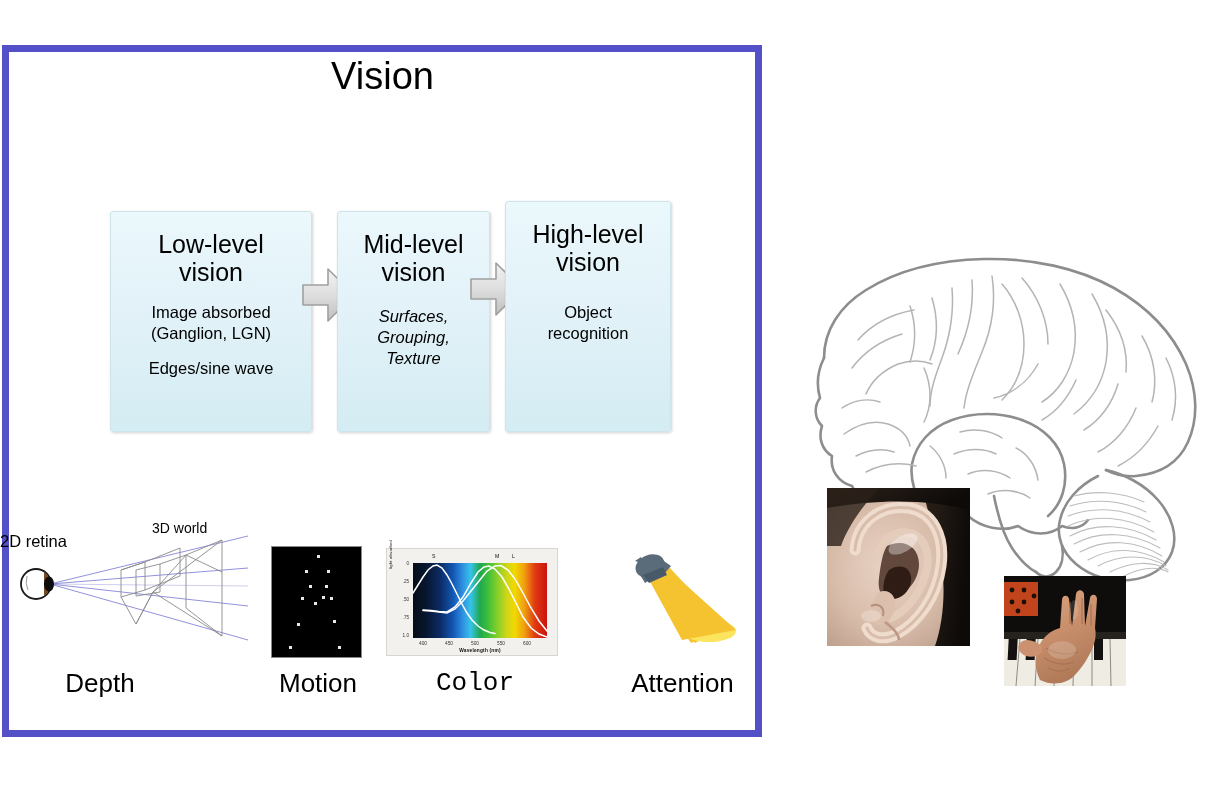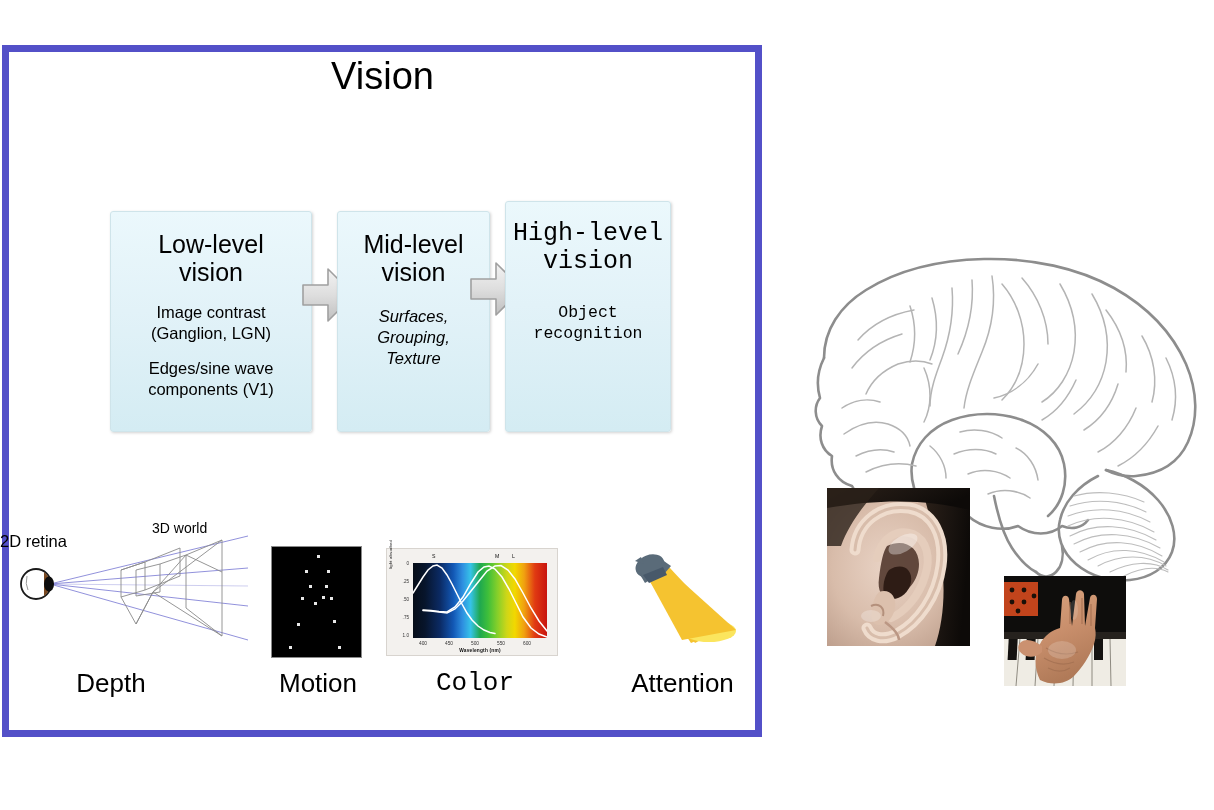--- a/index.html
+++ b/index.html
@@ -24,21 +24,21 @@
   
   .stage-box{
     position:absolute;box-sizing:border-box;
     background:linear-gradient(180deg,#ebf8fc 0%,#e2f2f8 45%,#d4ecf3 100%);
     border:1px solid #cfe4ea;border-radius:3px;
     box-shadow:1px 1px 3px rgba(0,0,0,0.18);
     text-align:center;color:#000;
   }
   .box1{left:110px;top:211px;width:202px;height:221px;}
   .box2{left:337px;top:211px;width:153px;height:221px;}
-  .box3{left:505px;top:201px;width:166px;height:231px;font-family:Liberation Mono, monospace;}
+  .box3{left:505px;top:201px;width:166px;height:231px;}
 
   .box-head{font-size:25px;line-height:1.12;margin-top:18px;}
   .box-body{font-size:16.5px;line-height:1.28;margin-top:16px;}
   .box-body.second{margin-top:14px;}
   .box3 .box-body{margin-top:26px;}
   .box2 .box-body{margin-top:20px;font-style:italic;}
 
   
   .arrow{position:absolute;}
   .arrow1{left:301px;top:265px;width:55px;height:60px;}
@@ -106,26 +106,25 @@
   <div class="vision-frame"></div>
 
   <div class="vision-title">Vision</div>
 
   <div class="stage-box box1">
     <div class="box-head">
       <div>Low-level</div>
       <div>vision</div>
     </div>
     <div class="box-body">
-      <div>Image contrast</div>
+      <div>Image absorbed</div>
       <div>(Ganglion, LGN)</div>
     </div>
     <div class="box-body second">
       <div>Edges/sine wave</div>
-      <div>components (V1)</div>
     </div>
   </div>
 
   <svg class="arrow arrow1" viewBox="0 0 55 60">
     <defs>
       <linearGradient id="agrad1" x1="0" y1="0" x2="0" y2="1">
         <stop offset="0%" stop-color="#f3f3f3"></stop>
         <stop offset="50%" stop-color="#dedede"></stop>
         <stop offset="100%" stop-color="#bfbfbf"></stop>
       </linearGradient>
@@ -197,21 +196,21 @@
 
     <g>
       <circle cx="28" cy="72" r="15" fill="#ffffff" stroke="#1a1a1a" stroke-width="1.8"></circle>
       <path d="M36,60 A15,15 0 0 1 36,84 L36,60 Z" fill="#7a4a22"></path>
       <path d="M36,60.5 A14.5,14.5 0 0 1 36,83.5 Z" fill="#7a4a22"></path>
       <ellipse cx="41" cy="72" rx="5" ry="7.5" fill="#0d0d0d"></ellipse>
       <path d="M19,64 q-2,8 1,14" stroke="#9a9a9a" stroke-width="1" fill="none"></path>
     </g>
   </svg>
 
-  <div class="bot-label" style="left:11px;top:668px;width:200px;">Depth</div>
+  <div class="bot-label" style="left:0;top:668px;width:200px;">Depth</div>
 
   <div class="motion-panel">
     <span class="pl-dot" style="left:45px;top:8px;"></span>
     <span class="pl-dot" style="left:33px;top:23px;"></span>
     <span class="pl-dot" style="left:55px;top:23px;"></span>
     <span class="pl-dot" style="left:37px;top:38px;"></span>
     <span class="pl-dot" style="left:53px;top:38px;"></span>
     <span class="pl-dot" style="left:29px;top:50px;"></span>
     <span class="pl-dot" style="left:50px;top:49px;"></span>
     <span class="pl-dot" style="left:58px;top:50px;"></span>

